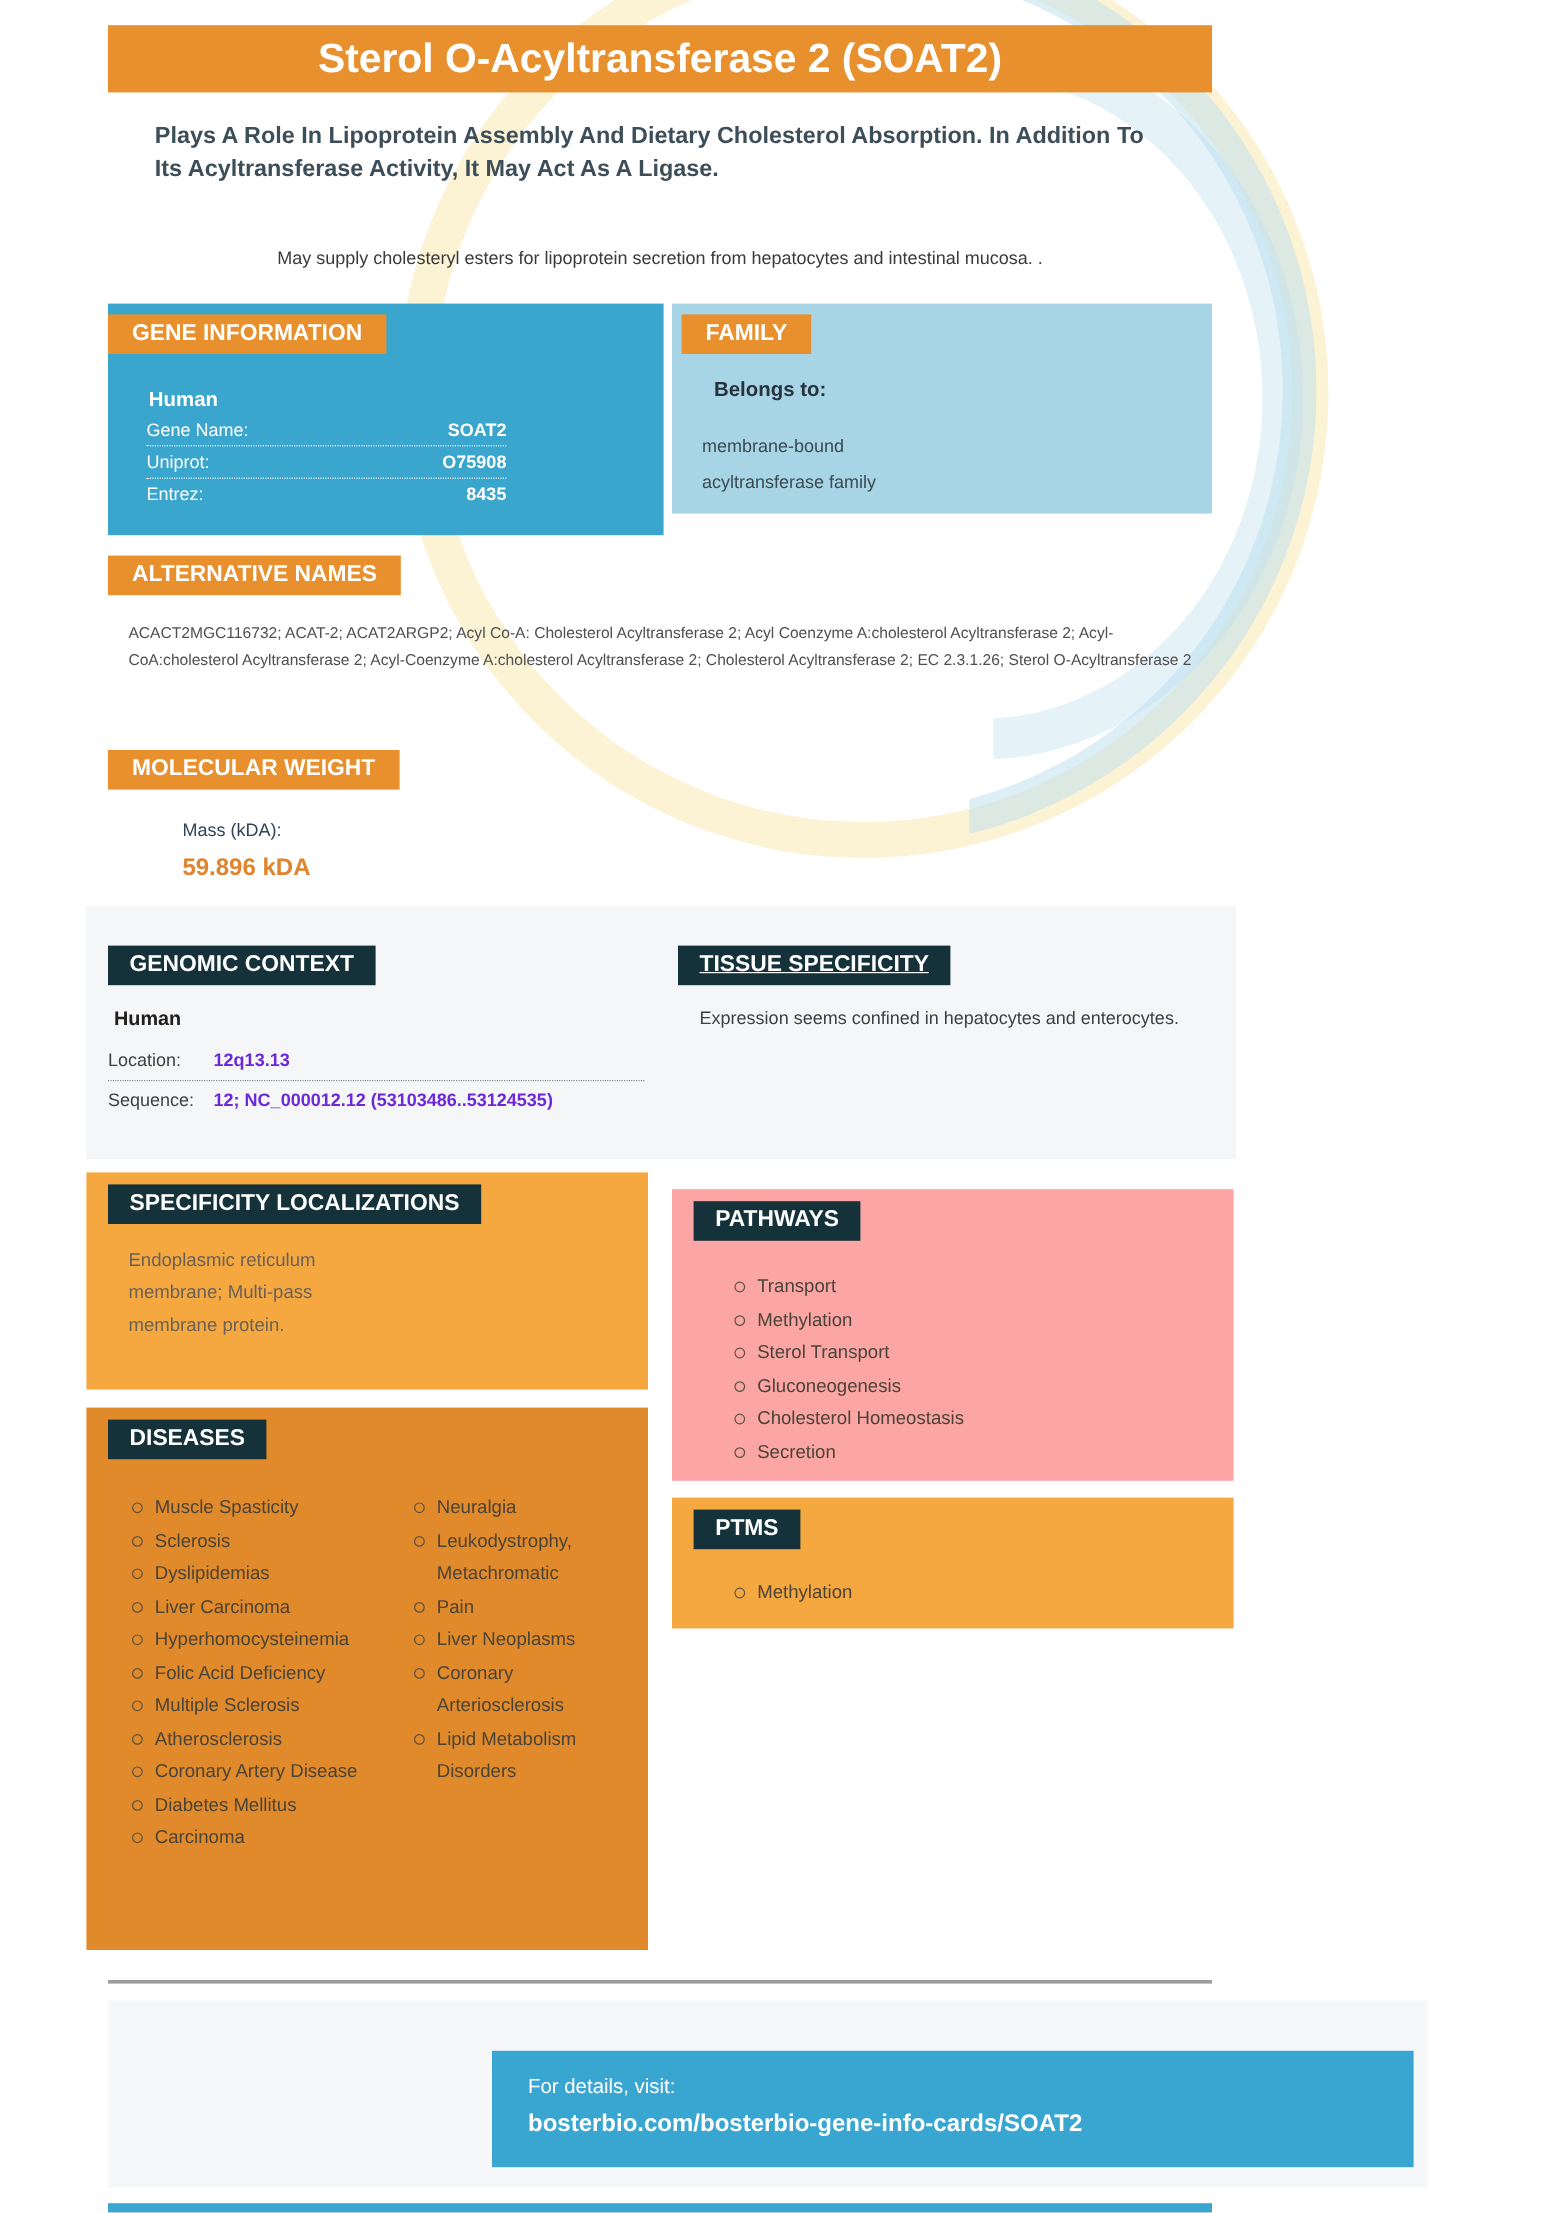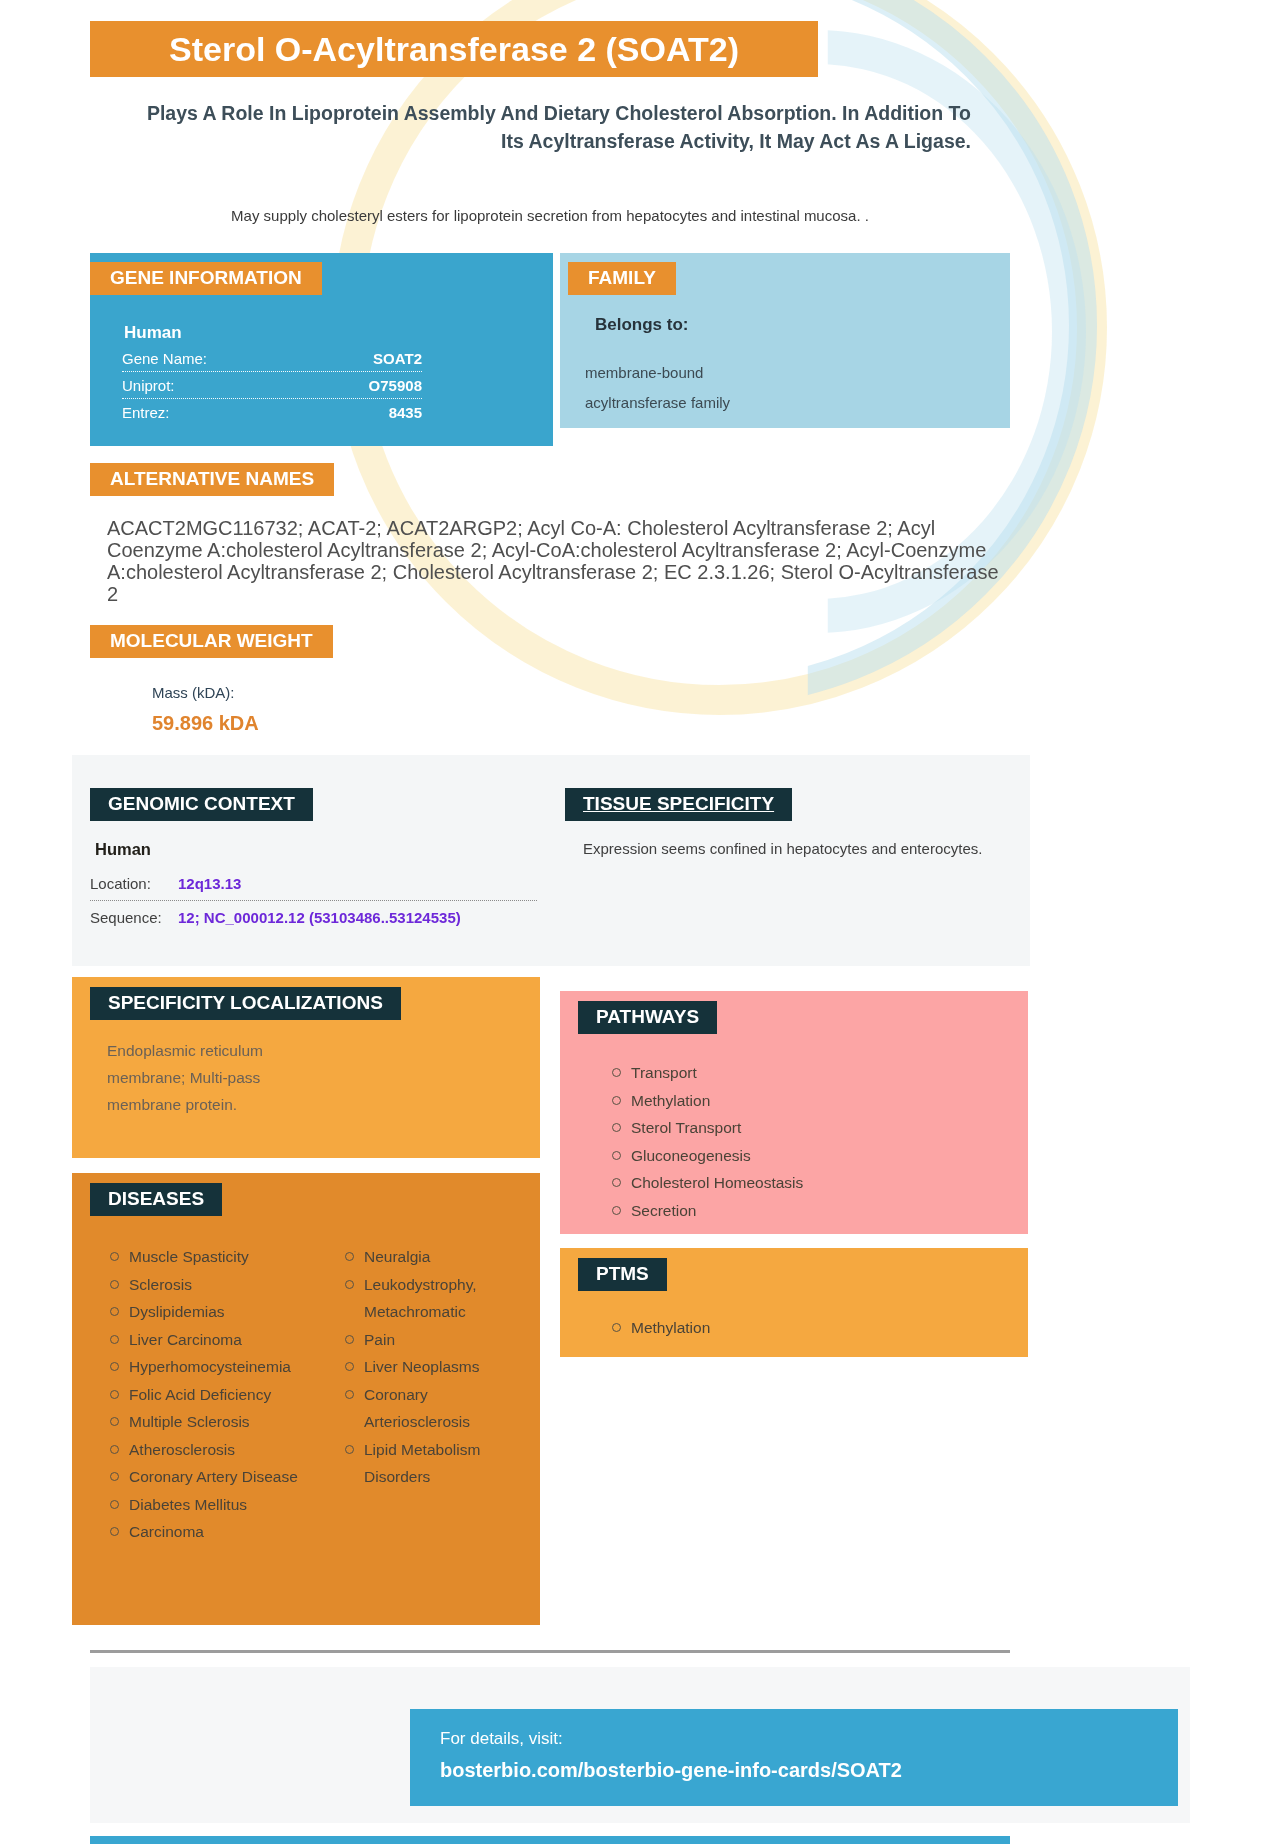--- a/index.html
+++ b/index.html
@@ -8,23 +8,23 @@
 
   
   .wm{position:absolute;border-radius:50%;pointer-events:none;}
   .wm1{left:332px;top:-60px;width:715px;height:715px;border:30px solid rgba(249,231,176,0.55);}
   .wm2{left:336px;top:-55px;width:705px;height:705px;border:28px solid rgba(186,224,240,0.5);clip-path:inset(0 0 0 62%);}
   .wm3{left:548px;top:30px;width:470px;height:535px;border:34px solid rgba(186,224,240,0.38);clip-path:inset(0 0 0 52%);}
 
   .abs{position:absolute;}
 
   
-  .banner{left:90px;top:21px;width:728px;height:56px;background:#e8902e;text-align:center;}
+  .banner{left:90px;top:21px;width:920px;height:56px;background:#e8902e;text-align:center;}
   .banner h1{margin:0;line-height:56px;font-size:34px;color:#ffffff;font-weight:bold;}
-  .headline{left:129px;top:99px;width:842px;text-align:right;font-size:19.5px;font-weight:bold;
+  .headline{left:129px;top:99px;width:842px;text-align:left;font-size:19.5px;font-weight:bold;
             color:#3d4e59;line-height:28px;}
   .desc{left:0;top:207px;width:1100px;text-align:center;font-size:15px;color:#3a3a3a;}
 
   
   .tag-orange{display:inline-block;background:#e8902e;color:#fff;font-weight:bold;font-size:19px;
               padding:5px 20px 6px 20px;white-space:nowrap;}
   .tag-dark{display:inline-block;background:#15323a;color:#fff;font-weight:bold;font-size:19px;
             padding:5px 18px 6px 18px;white-space:nowrap;}
 
   
@@ -37,21 +37,21 @@
   .gi-value{font-weight:bold;}
 
   .family{left:560px;top:253px;width:450px;height:175px;background:#a7d5e5;}
   .fam-tag{position:absolute;left:8px;top:9px;}
   .fam-belongs{position:absolute;left:35px;top:62px;font-size:17px;font-weight:bold;color:#27333b;}
   .fam-text{position:absolute;left:25px;top:105px;width:210px;font-size:15px;line-height:30px;color:#3c4a52;}
   .gi-tag{position:absolute;left:0;top:9px;}
 
   
   .alt-tag{left:90px;top:463px;}
-  .alt-text{left:107px;top:517px;width:893px;font-size:20px;line-height:22px;color:#4f4f4f;}
+  .alt-text{left:107px;top:517px;width:893px;font-size:13px;line-height:22px;color:#4f4f4f;}
 
   
   .mw-tag{left:90px;top:625px;}
   .mw-label{left:152px;top:684px;font-size:15px;color:#2f4456;}
   .mw-value{left:152px;top:712px;font-size:20px;font-weight:bold;color:#e0842e;}
 
   
   .panel-gray{left:72px;top:755px;width:958px;height:211px;background:#f4f6f7;}
   .gc-tag{position:absolute;left:18px;top:33px;}
   .ts-tag{position:absolute;left:493px;top:33px;text-decoration:underline;}

